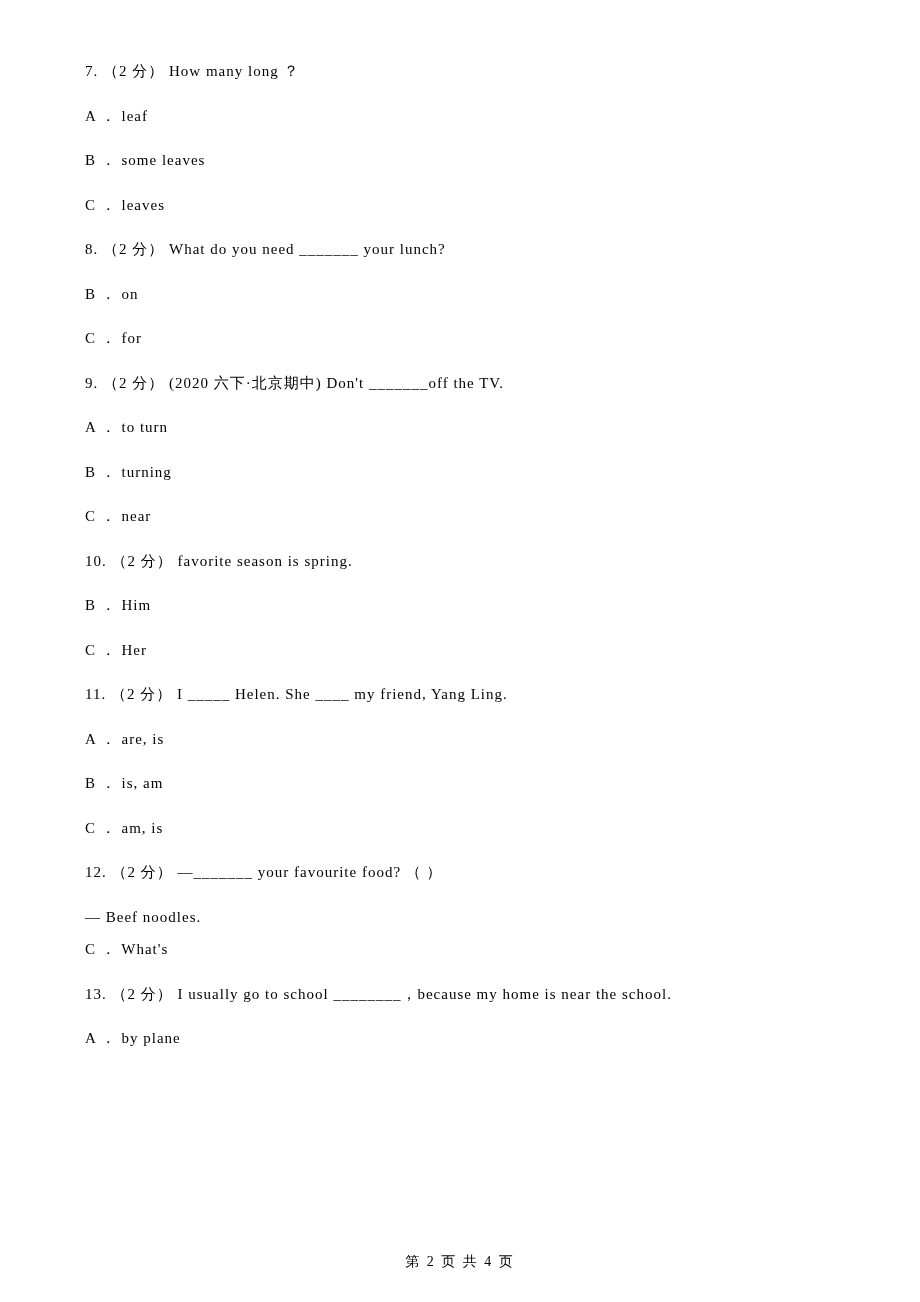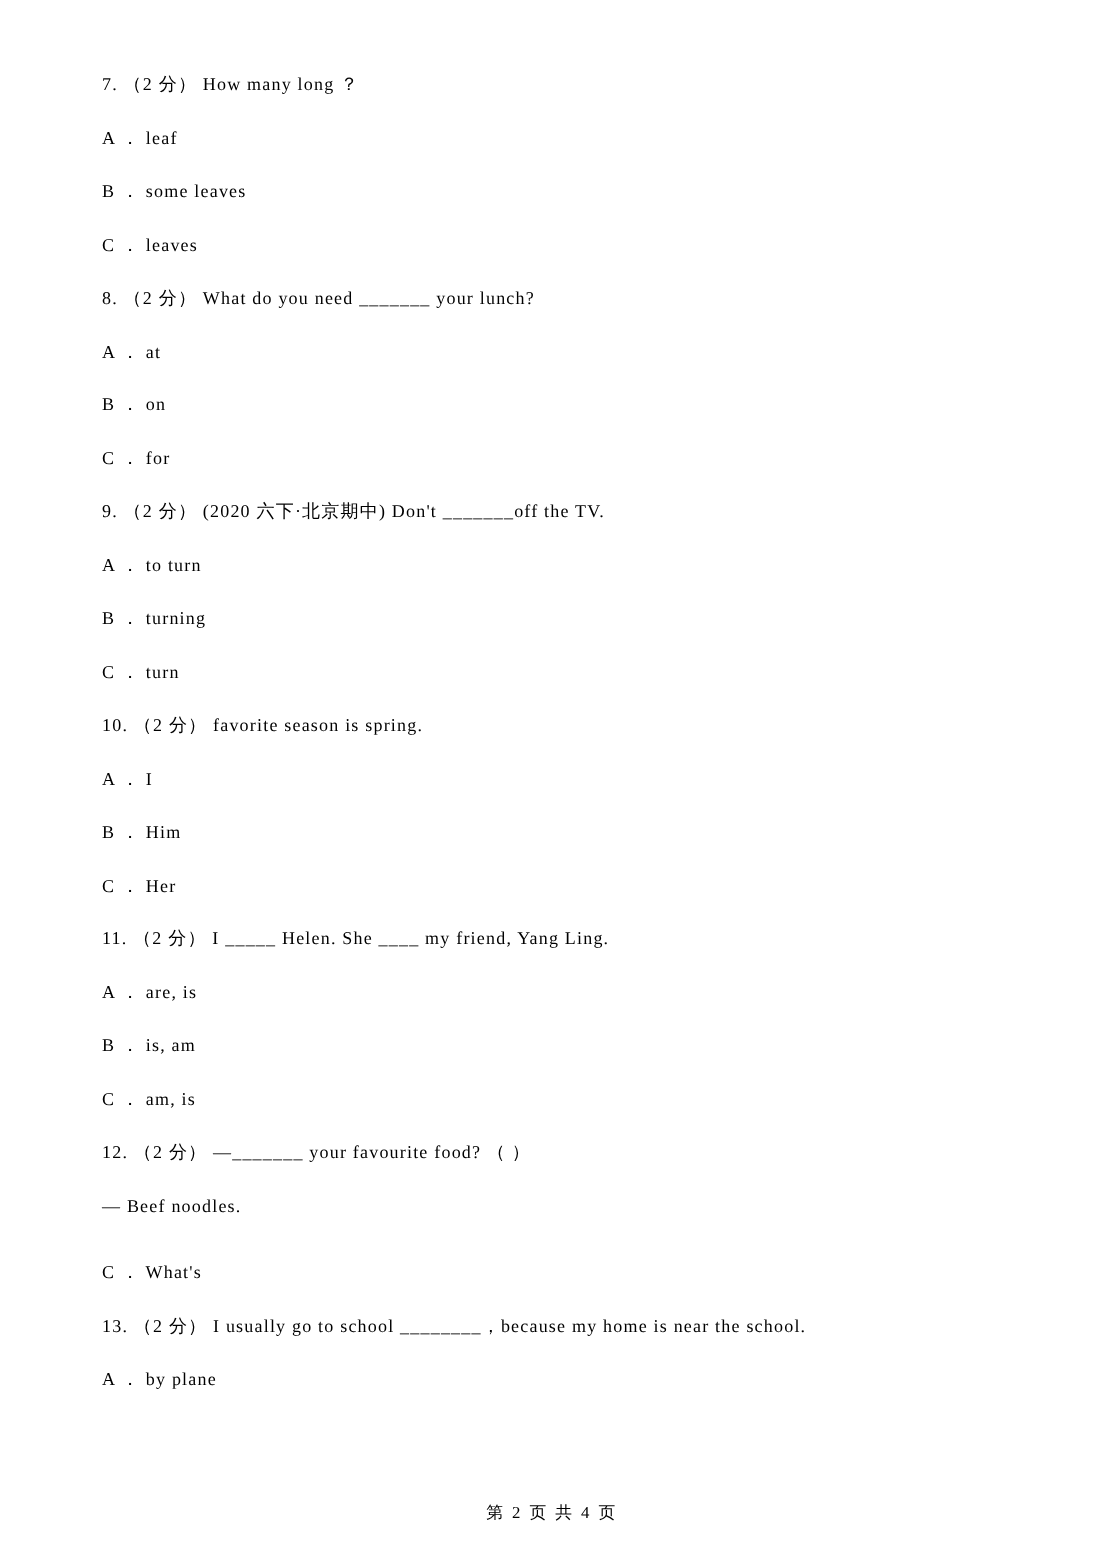--- a/index.html
+++ b/index.html
@@ -23,21 +23,21 @@
   }
   .question-line {
     margin-bottom: 22px;
     letter-spacing: 1px;
   }
   .option-line {
     margin-bottom: 22px;
     letter-spacing: 1px;
   }
   .followup-line {
-    margin-bottom: 33px;
+    margin-bottom: 10px;
     letter-spacing: 1px;
   }
   .page-footer {
     position: absolute;
     bottom: 30px;
     left: 0;
     width: 100%;
     text-align: center;
     font-size: 14px;
     letter-spacing: 2px;
@@ -66,24 +66,20 @@
   </div>
 </div>
 
 <div class="question-block">
   <div class="question-line">
     <span>8.</span>
     <span>（2 分）</span>
     <span> What do you need _______ your lunch?</span>
   </div>
   <div class="option-line">
-    <span>A ．</span>
-    <span>at</span>
-  </div>
-  <div class="option-line">
     <span>B ．</span>
     <span>on</span>
   </div>
   <div class="option-line">
     <span>C ．</span>
     <span>for</span>
   </div>
 </div>
 
 <div class="question-block">
@@ -95,33 +91,29 @@
   <div class="option-line">
     <span>A ．</span>
     <span>to turn</span>
   </div>
   <div class="option-line">
     <span>B ．</span>
     <span>turning</span>
   </div>
   <div class="option-line">
     <span>C ．</span>
-    <span>turn</span>
+    <span>near</span>
   </div>
 </div>
 
 <div class="question-block">
   <div class="question-line">
     <span>10.</span>
     <span>（2 分）</span>
     <span>             favorite season is spring.</span>
-  </div>
-  <div class="option-line">
-    <span>A ．</span>
-    <span>I</span>
   </div>
   <div class="option-line">
     <span>B ．</span>
     <span>Him</span>
   </div>
   <div class="option-line">
     <span>C ．</span>
     <span>Her</span>
   </div>
 </div>

